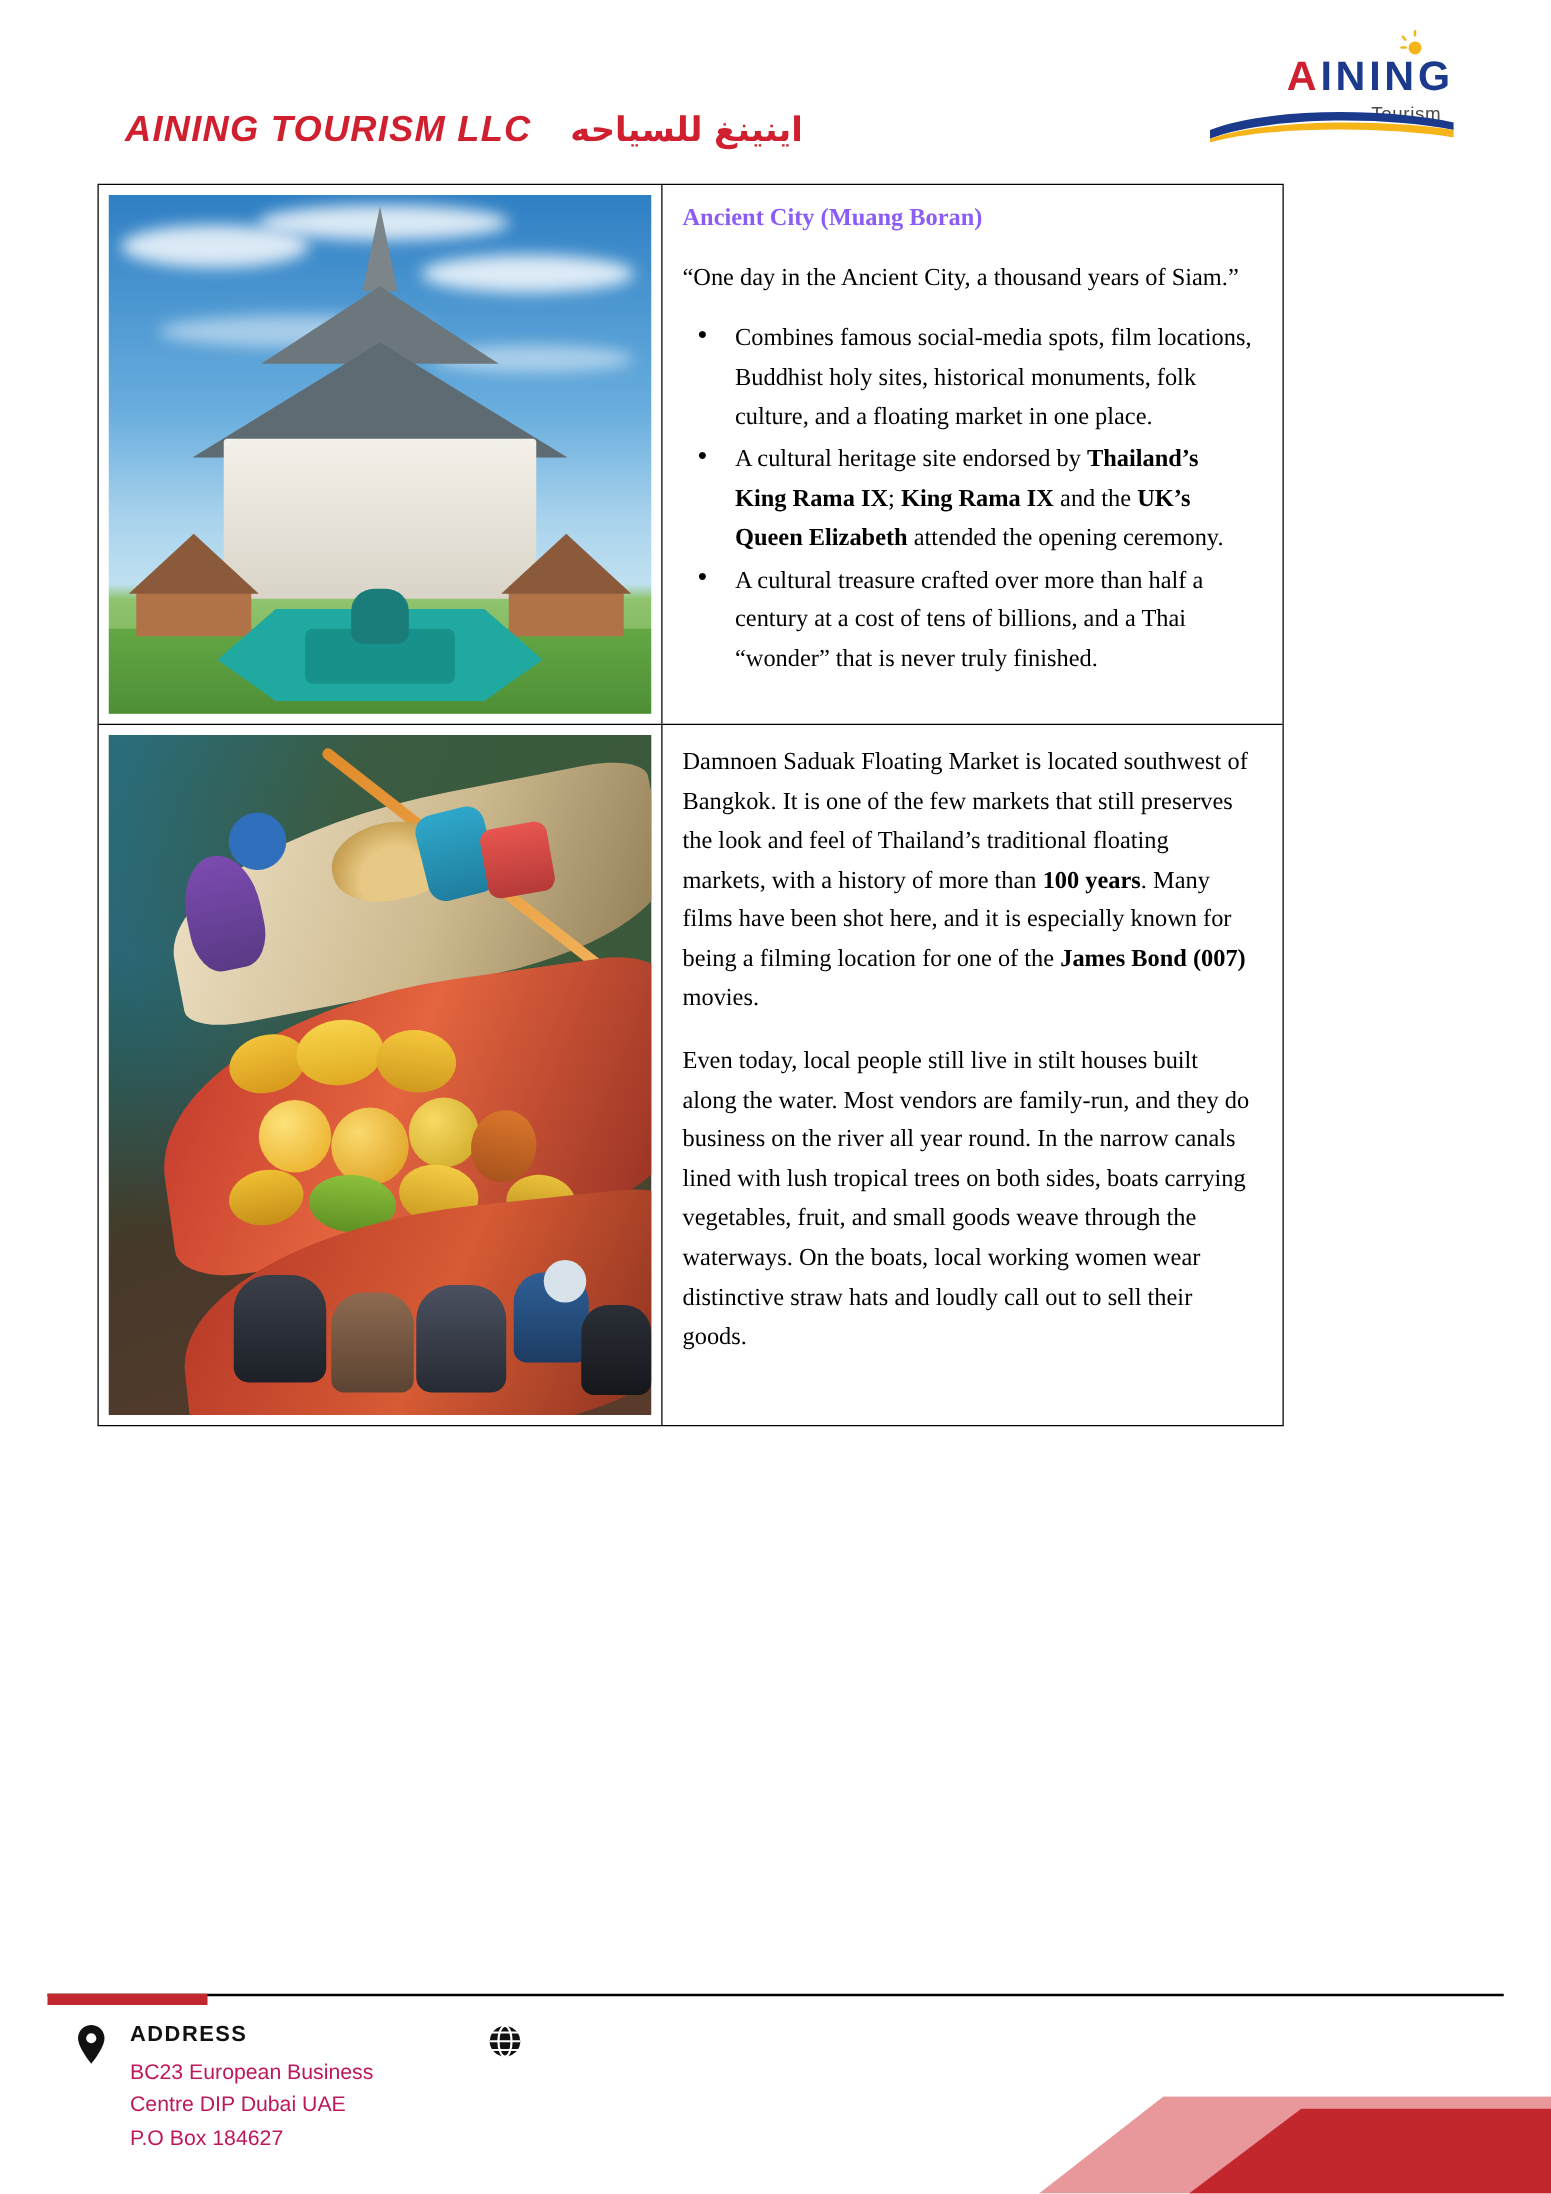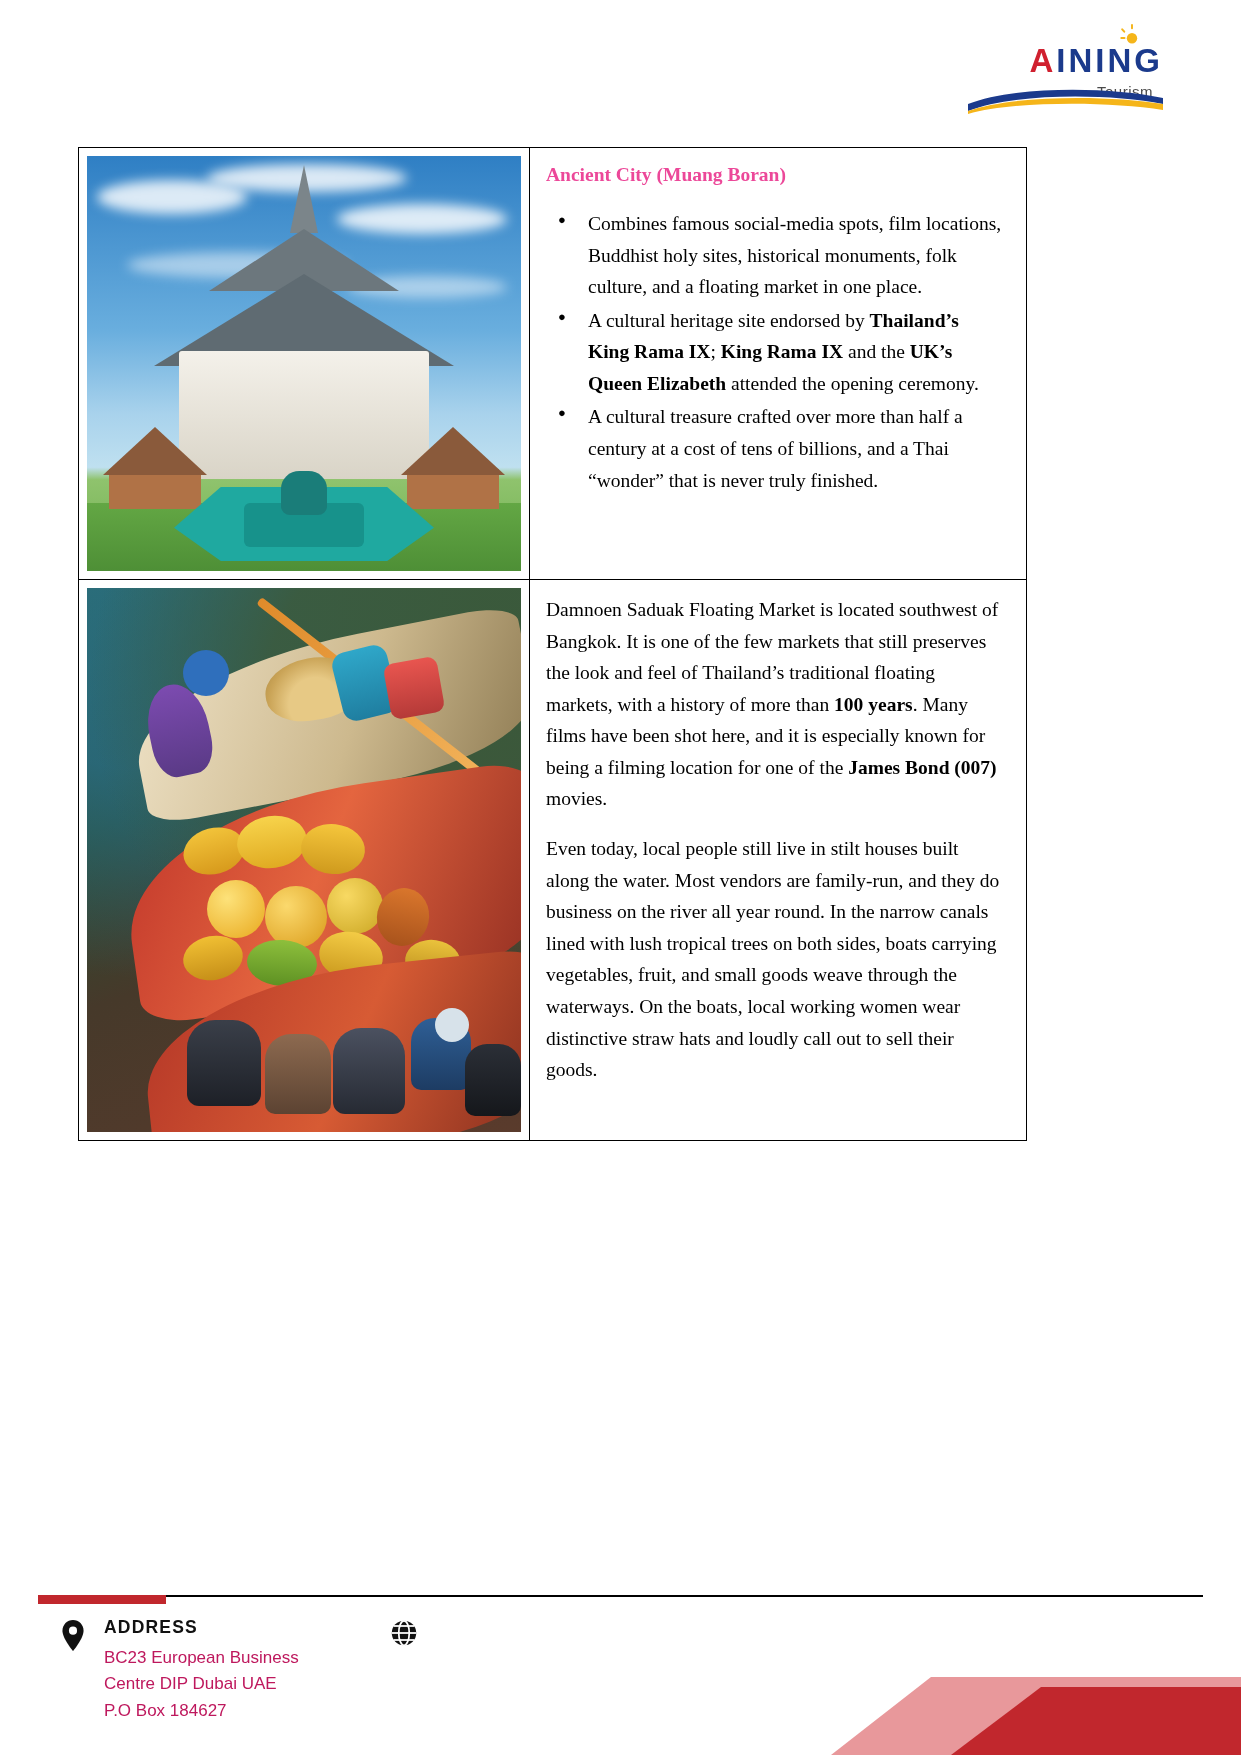--- a/index.html
+++ b/index.html
@@ -103,21 +103,21 @@
   .cell-txt {
     flex: 1;
     box-sizing: border-box;
     padding: 14px 22px 14px 16px;
   }
 
   
   .sec-title {
     font-weight: bold;
     font-size: 19.5px;
-    color: #ec4899;
+    color: #8b5cf6;
     margin: 2px 0 22px 0;
   }
   .quote-line {
     font-size: 19.5px;
     margin: 0 0 18px 0;
     line-height: 1.5;
   }
   ul.bullets {
     margin: 0;
     padding: 0 0 0 40px;
@@ -399,20 +399,24 @@
     <div class="logo-text">
       <span class="a-red">A</span><span>INING</span>
     </div>
     <svg class="logo-swoosh" viewBox="0 0 195 30" preserveAspectRatio="none">
       <path d="M0,20 C45,2 140,2 195,14 L195,20 C140,9 45,9 0,27 Z" fill="#1b3a8c"></path>
       <path d="M0,27 C45,11 140,11 195,20 L195,26 C140,17 45,17 0,30 Z" fill="#f5b51a"></path>
     </svg>
     <div class="logo-sub">Tourism</div>
   </div>
 
+  <div class="company-title">
+    <span>AINING TOURISM LLC</span>
+    <span class="company-title-ar">اينينغ للسياحه</span>
+  </div>
 </div>
 
 <div class="doc-table">
 
   <div class="doc-row">
     <div class="cell-img">
       <div class="img-temple">
         <div class="cloud" style="left:10px;top:24px;width:150px;height:34px;"></div>
         <div class="cloud" style="left:120px;top:8px;width:200px;height:28px;"></div>
         <div class="cloud" style="left:250px;top:48px;width:170px;height:30px;"></div>
@@ -427,20 +431,21 @@
         <div class="wing-base-r"></div>
         <div class="wing-l"></div>
         <div class="wing-r"></div>
         <div class="pool"></div>
         <div class="pool-inner"></div>
         <div class="fountain-fig"></div>
       </div>
     </div>
     <div class="cell-txt">
       <div class="sec-title">Ancient City (Muang Boran)</div>
+      <p class="quote-line">“One day in the Ancient City, a thousand years of Siam.”</p>
       <ul class="bullets">
         <li><span>Combines famous social-media spots, film locations, Buddhist holy sites, historical monuments, folk culture, and a floating market in one place.</span></li>
         <li><span>A cultural heritage site endorsed by </span><b>Thailand’s King Rama IX</b><span>; </span><b>King Rama IX</b><span> and the </span><b>UK’s Queen Elizabeth</b><span> attended the opening ceremony.</span></li>
         <li><span>A cultural treasure crafted over more than half a century at a cost of tens of billions, and a Thai “wonder” that is never truly finished.</span></li>
       </ul>
     </div>
   </div>
 
   <div class="doc-row">
     <div class="cell-img">

